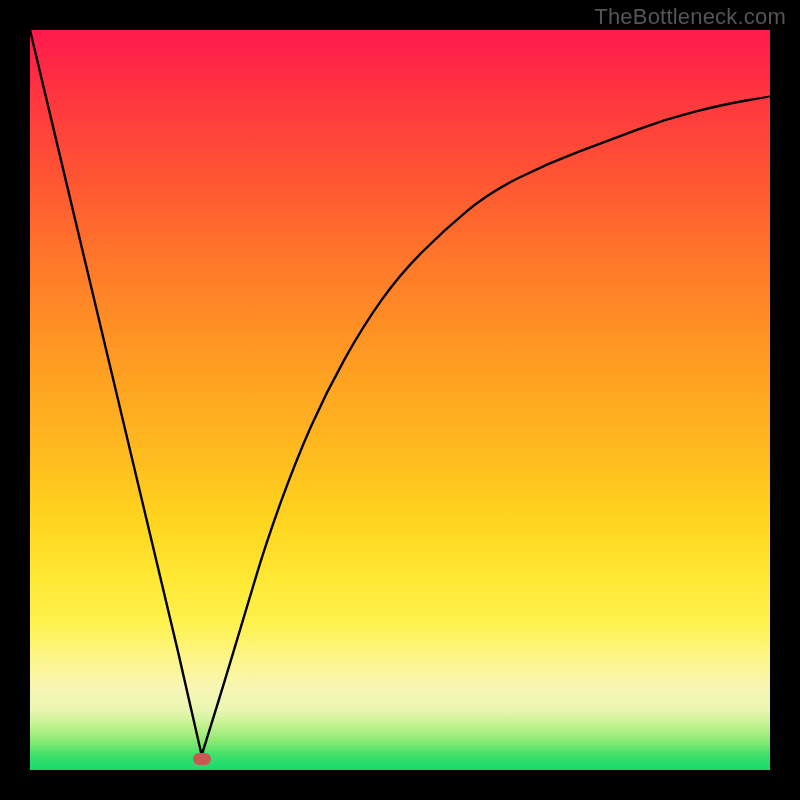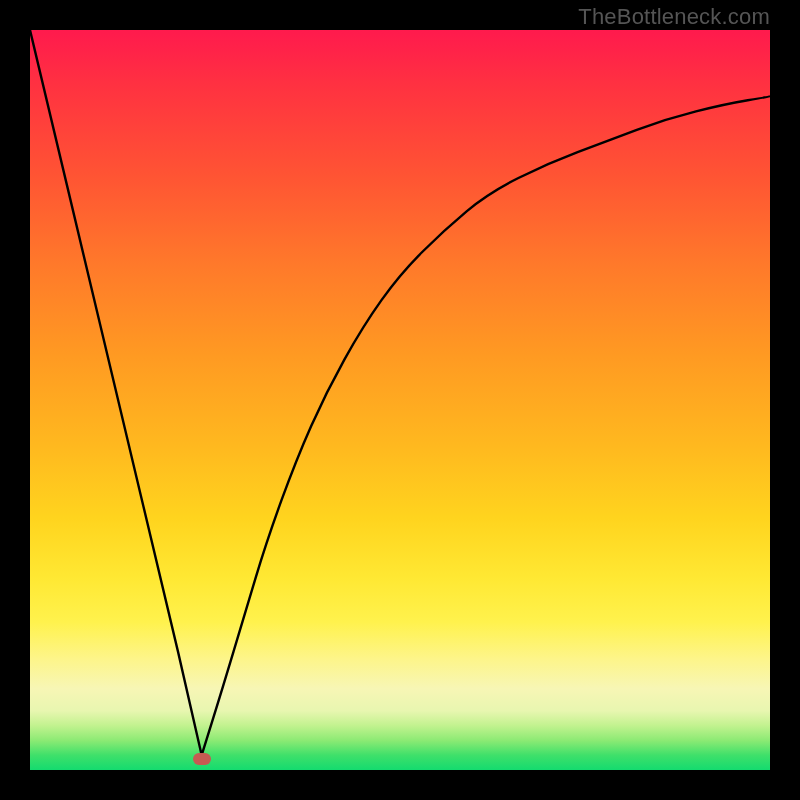--- a/index.html
+++ b/index.html
@@ -13,21 +13,21 @@
   }
   .frame {
     position: relative;
     width: 800px;
     height: 800px;
     background: #000;
   }
   .watermark {
     position: absolute;
     top: 4px;
-    right: 30px;
+    right: 14px;
     color: #555;
     font-size: 22px;
     font-weight: 400;
     z-index: 5;
     letter-spacing: 0.2px;
   }
   .plot-area {
     position: absolute;
     left: 30px;
     top: 30px;

